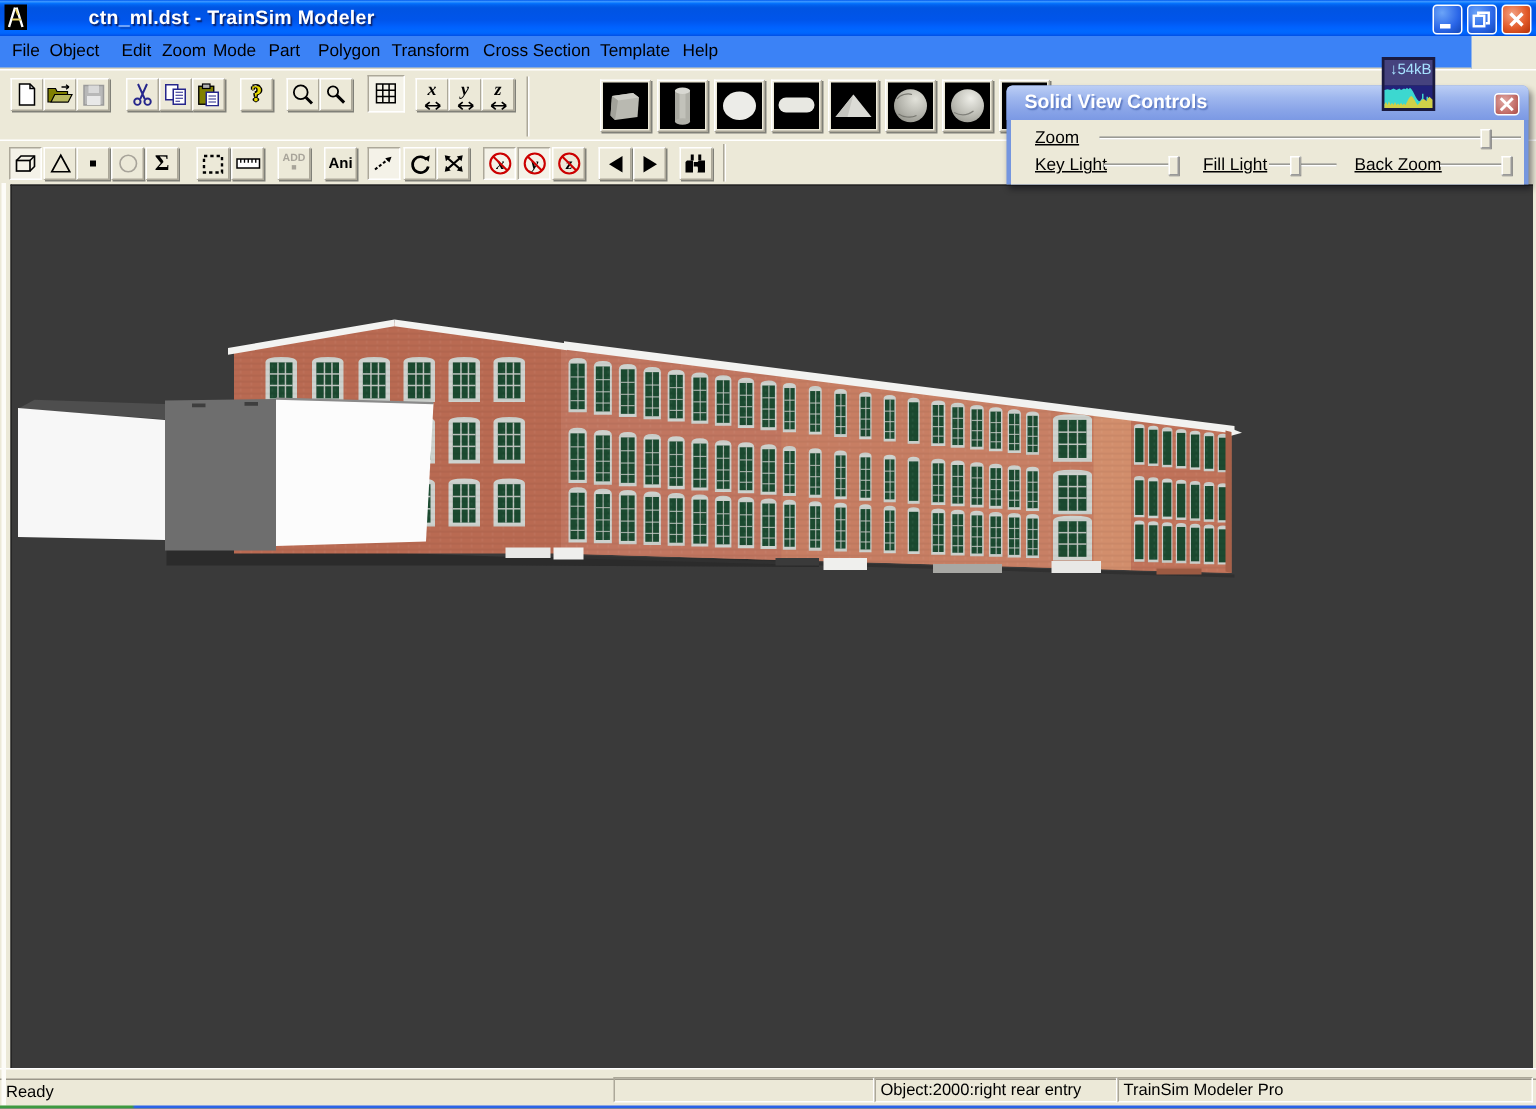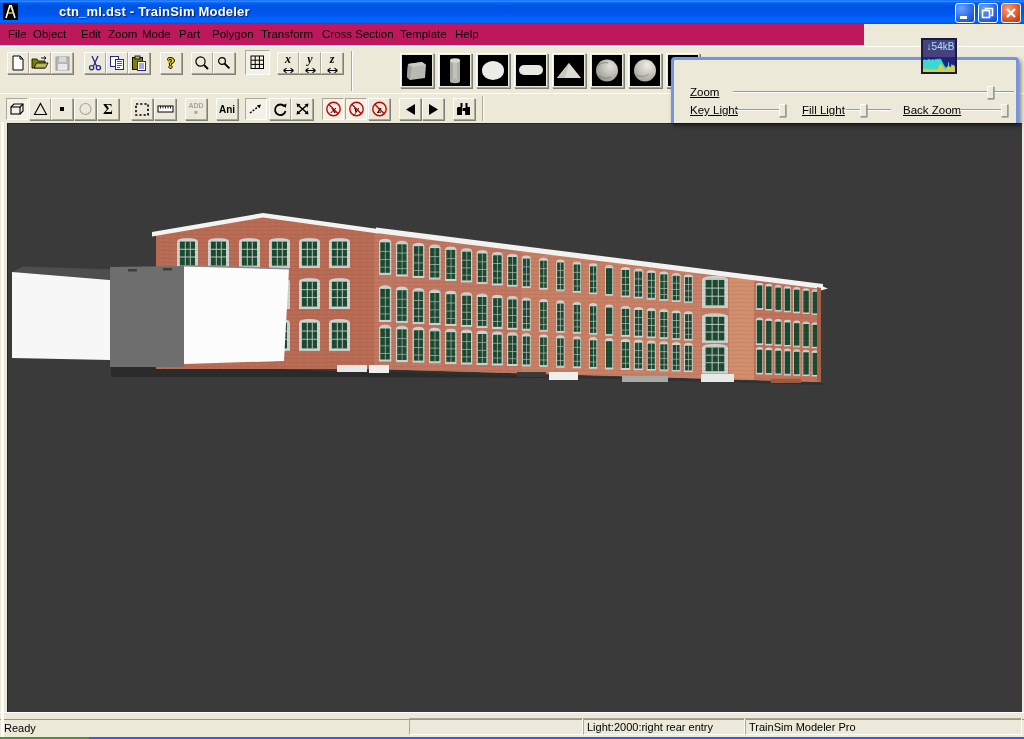--- a/index.html
+++ b/index.html
@@ -3,21 +3,21 @@
 * { margin:0; padding:0; box-sizing:border-box; }
 body { width:1024px; height:739px; overflow:hidden; font-family:"Liberation Sans",sans-serif; background:#ece9d8; position:relative; }
 #titlebar { position:absolute; left:0; top:0; width:1024px; height:24px;
  background:linear-gradient(180deg,#0058ee 0%,#3a93ff 4%,#288eff 6%,#127dff 8%,#036ffc 10%,#0262ee 14%,#0057e5 20%,#0054e3 24%,#0055eb 56%,#005bf5 66%,#0062ff 76%,#0068ff 86%,#0066fd 92%,#005df7 95%,#0054e9 98%,#0050e5 100%); }
 #appicon { position:absolute; left:3px; top:3px; width:15px; height:17px; background:#000; }
 #title { position:absolute; left:23px; top:4px; color:#fff; font-weight:bold; font-size:13px; letter-spacing:0.2px; text-shadow:1px 1px 1px #0a1e63;margin-left:36px; }
 .wbtn { position:absolute; top:3px; width:20px; height:20px; border:1px solid #fff; border-radius:3px; }
 #bmin { left:955px; background:radial-gradient(circle at 30% 25%,#6ba4f8,#2a66e8 60%,#1347b8); }
 #bmax { left:978px; background:radial-gradient(circle at 30% 25%,#6ba4f8,#2a66e8 60%,#1347b8); }
 #bclose { left:1001px; background:radial-gradient(circle at 35% 30%,#f2a283,#e35b2a 55%,#b43108); }
-#menubar { position:absolute; left:0; top:24px; width:864px; height:22px; background:#be185d; font-size:11.5px; color:#000; border-bottom:1px solid #d8d4c0; }
+#menubar { position:absolute; left:0; top:24px; width:981px; height:22px; background:#3b82f6; font-size:11.5px; color:#000; border-bottom:1px solid #d8d4c0; }
 .mi { position:absolute; top:4px; }
 #tb1 { position:absolute; left:0; top:46px; width:1024px; height:47px; background:#ece9d8; border-top:1px solid #fff; }
 #tb2 { position:absolute; left:0; top:93px; width:1024px; height:29px; background:#ece9d8; border-top:1px solid #fff; }
 .tbtn { position:absolute; background:#ece9d8; border:1px solid; border-color:#fff #aca899 #aca899 #fff; box-shadow:1px 1px 0 #808078; display:flex; align-items:center; justify-content:center; }
 .tbtn.pressed { background:#f4f2e8; border-color:#aca899 #fff #fff #aca899; box-shadow:none; }
 .blk { width:30px; height:31px; background:#000; display:flex; align-items:center; justify-content:center; }
 .vsep { position:absolute; width:2px; border-left:1px solid #aca899; border-right:1px solid #fff; }
 #viewport { position:absolute; left:7px; top:123px; width:1015px; height:589px; background:#3a3a3a; border-left:1px solid #252525; border-top:1px solid #252525; }
 #vpsvg { position:absolute; left:-5px; top:-1px; }
 #lstripe { position:absolute; left:1px; top:122px; width:3px; height:615px; background:#fdfcf8; z-index:5; }
@@ -931,26 +931,34 @@
         </g>
         <rect x="6.8" y="9.5" width="2.4" height="3" fill="#ece9d8"></rect>
       </svg>
     </div>
 <div class="vsep" style="left:482px;top:2px;height:25px"></div>
 </div>
 <div id="statusbar">
  <div style="position:absolute;left:0;top:6px;width:1024px;height:1px;background:#9a9689"></div>
  <span style="position:absolute;left:4px;top:9px">Ready</span>
  <div class="spanel" style="left:409px;width:174px"></div>
- <div class="spanel" style="left:583px;width:162px">Light:2000:right rear entry</div>
+ <div class="spanel" style="left:583px;width:162px">Object:2000:right rear entry</div>
  <div class="spanel" style="left:745px;width:277px">TrainSim Modeler Pro</div>
 </div>
 <div id="lstripe"></div>
 <div id="taskbar"></div>
 <div id="dlg">
+ <div id="dlgtitle">
+      <span>Solid View Controls</span>
+   <div id="dlgclose">
+        <svg width="11" height="11" viewBox="0 0 11 11">
+          <path d="M1.5 1.5l8 8M9.5 1.5l-8 8" stroke="#fff" stroke-width="1.9"></path>
+        </svg>
+      </div>
+ </div>
  <div id="dlgbody">
    <span class="dlab" style="left:16px;top:6px">Zoom</span>
    <div class="track" style="left:59px;top:11px;width:281px"></div>
    <div class="thumb" style="left:313px;top:6px"></div>
    <span class="dlab" style="left:16px;top:24px">Key Light</span>
    <div class="track" style="left:62px;top:29px;width:50px"></div>
    <div class="thumb" style="left:105px;top:24px"></div>
    <span class="dlab" style="left:128px;top:24px">Fill Light</span>
    <div class="track" style="left:172px;top:29px;width:45px"></div>
    <div class="thumb" style="left:186px;top:24px"></div>

